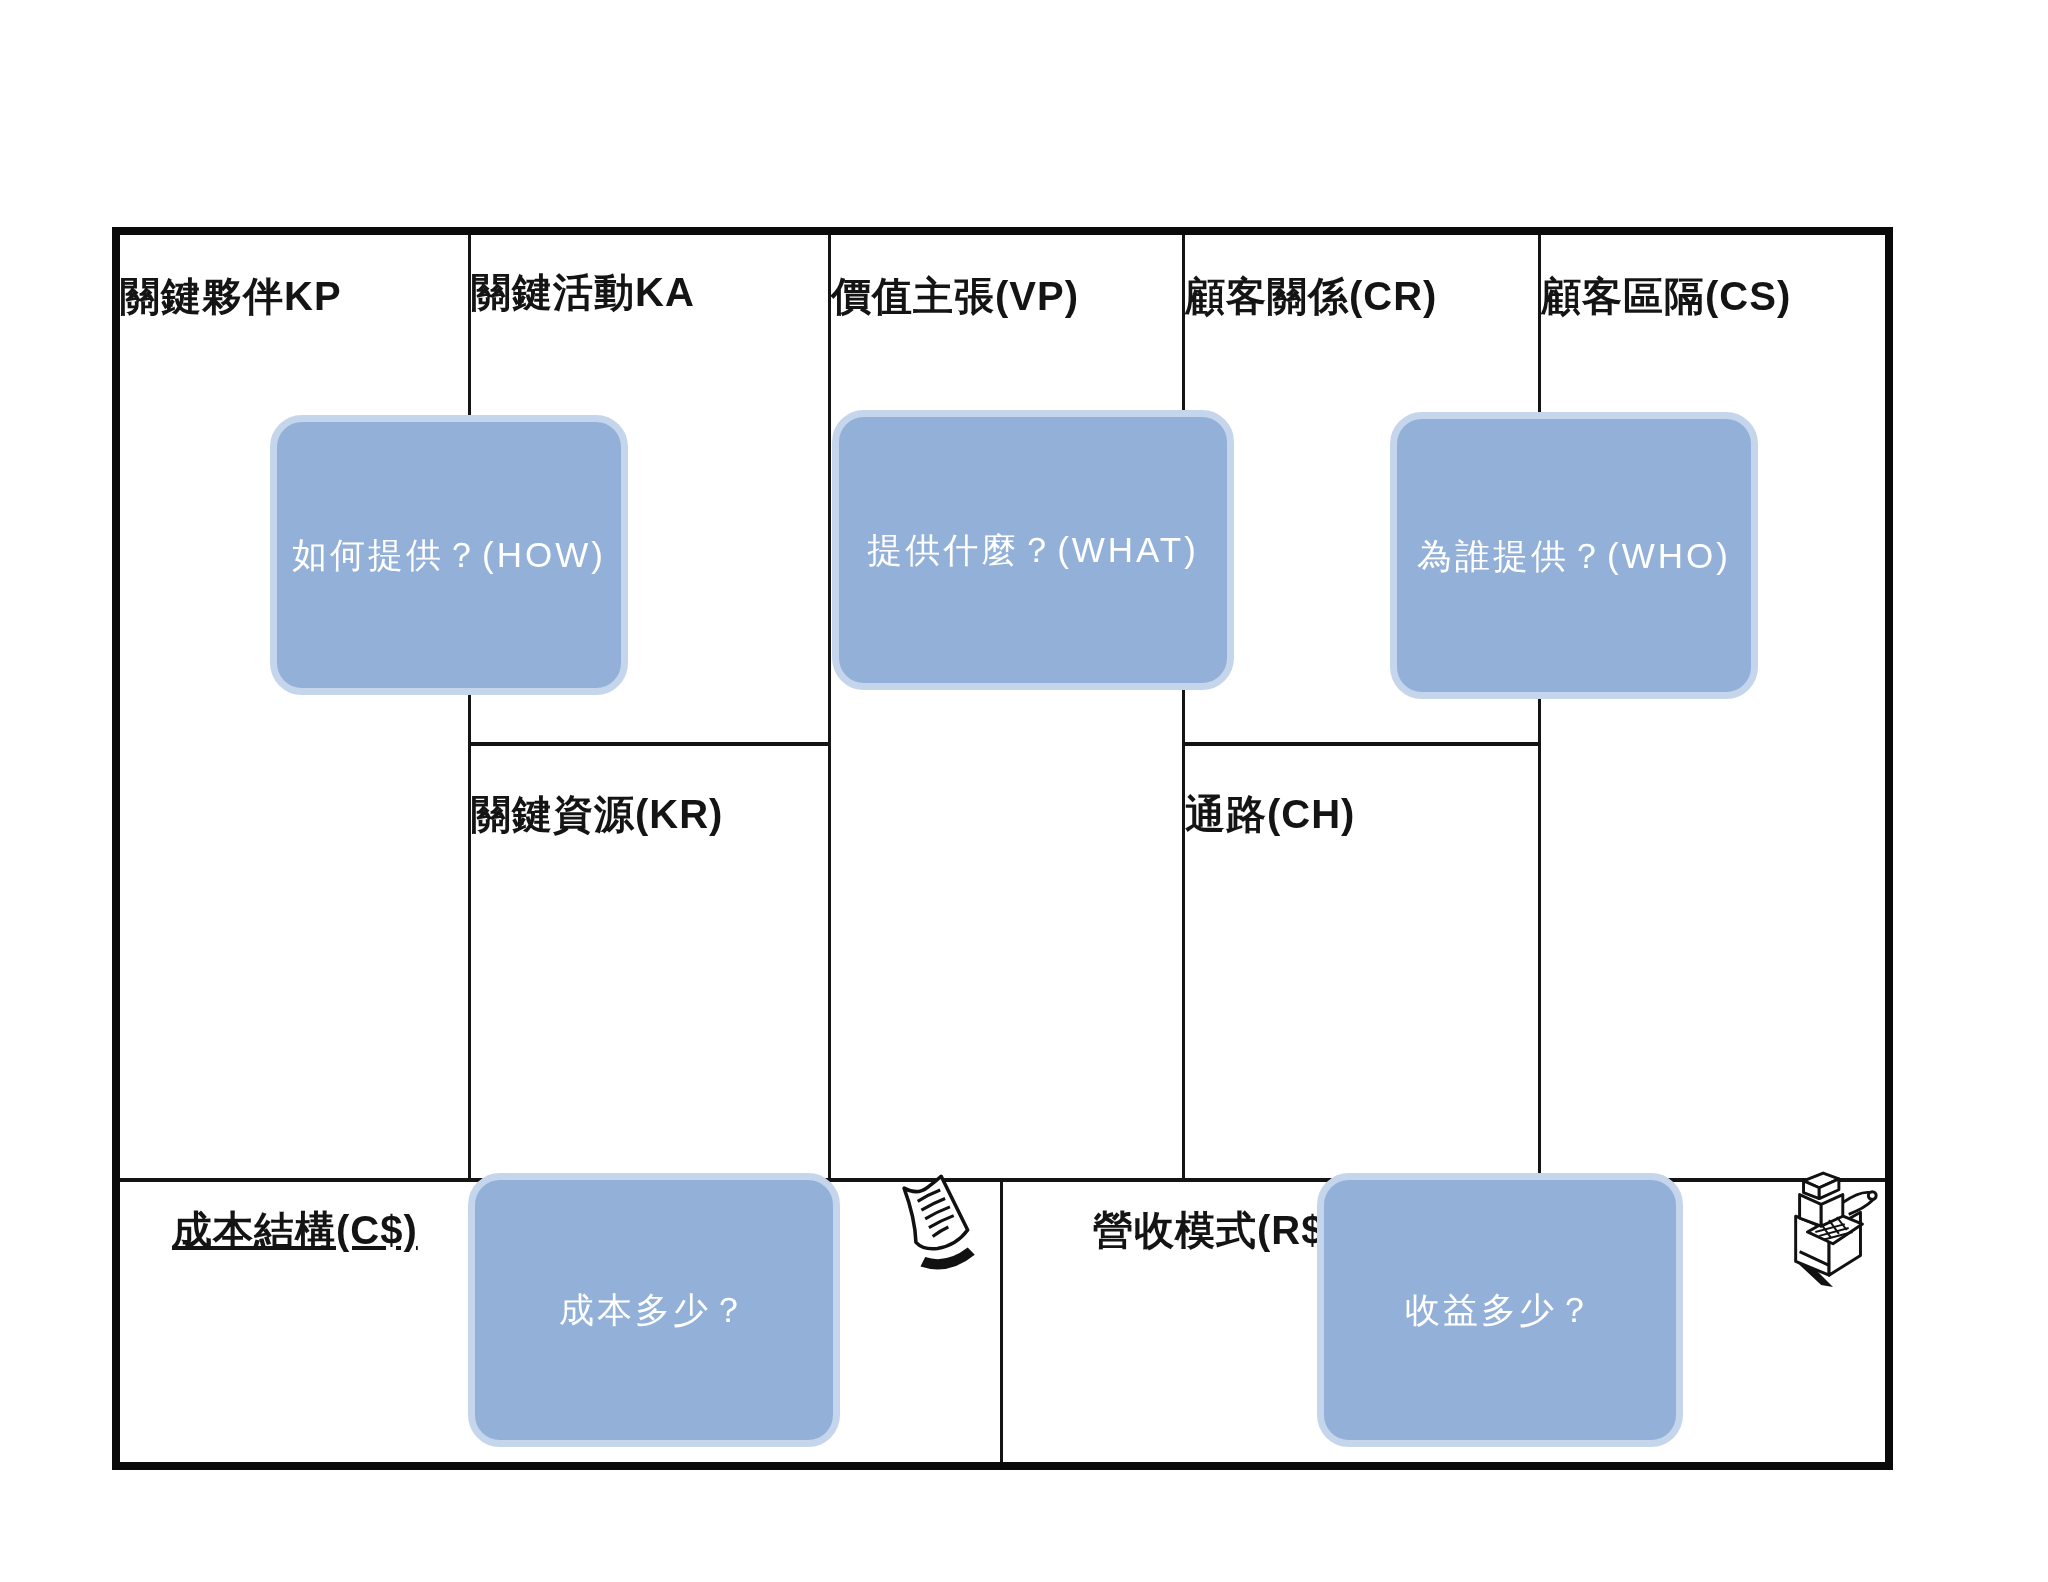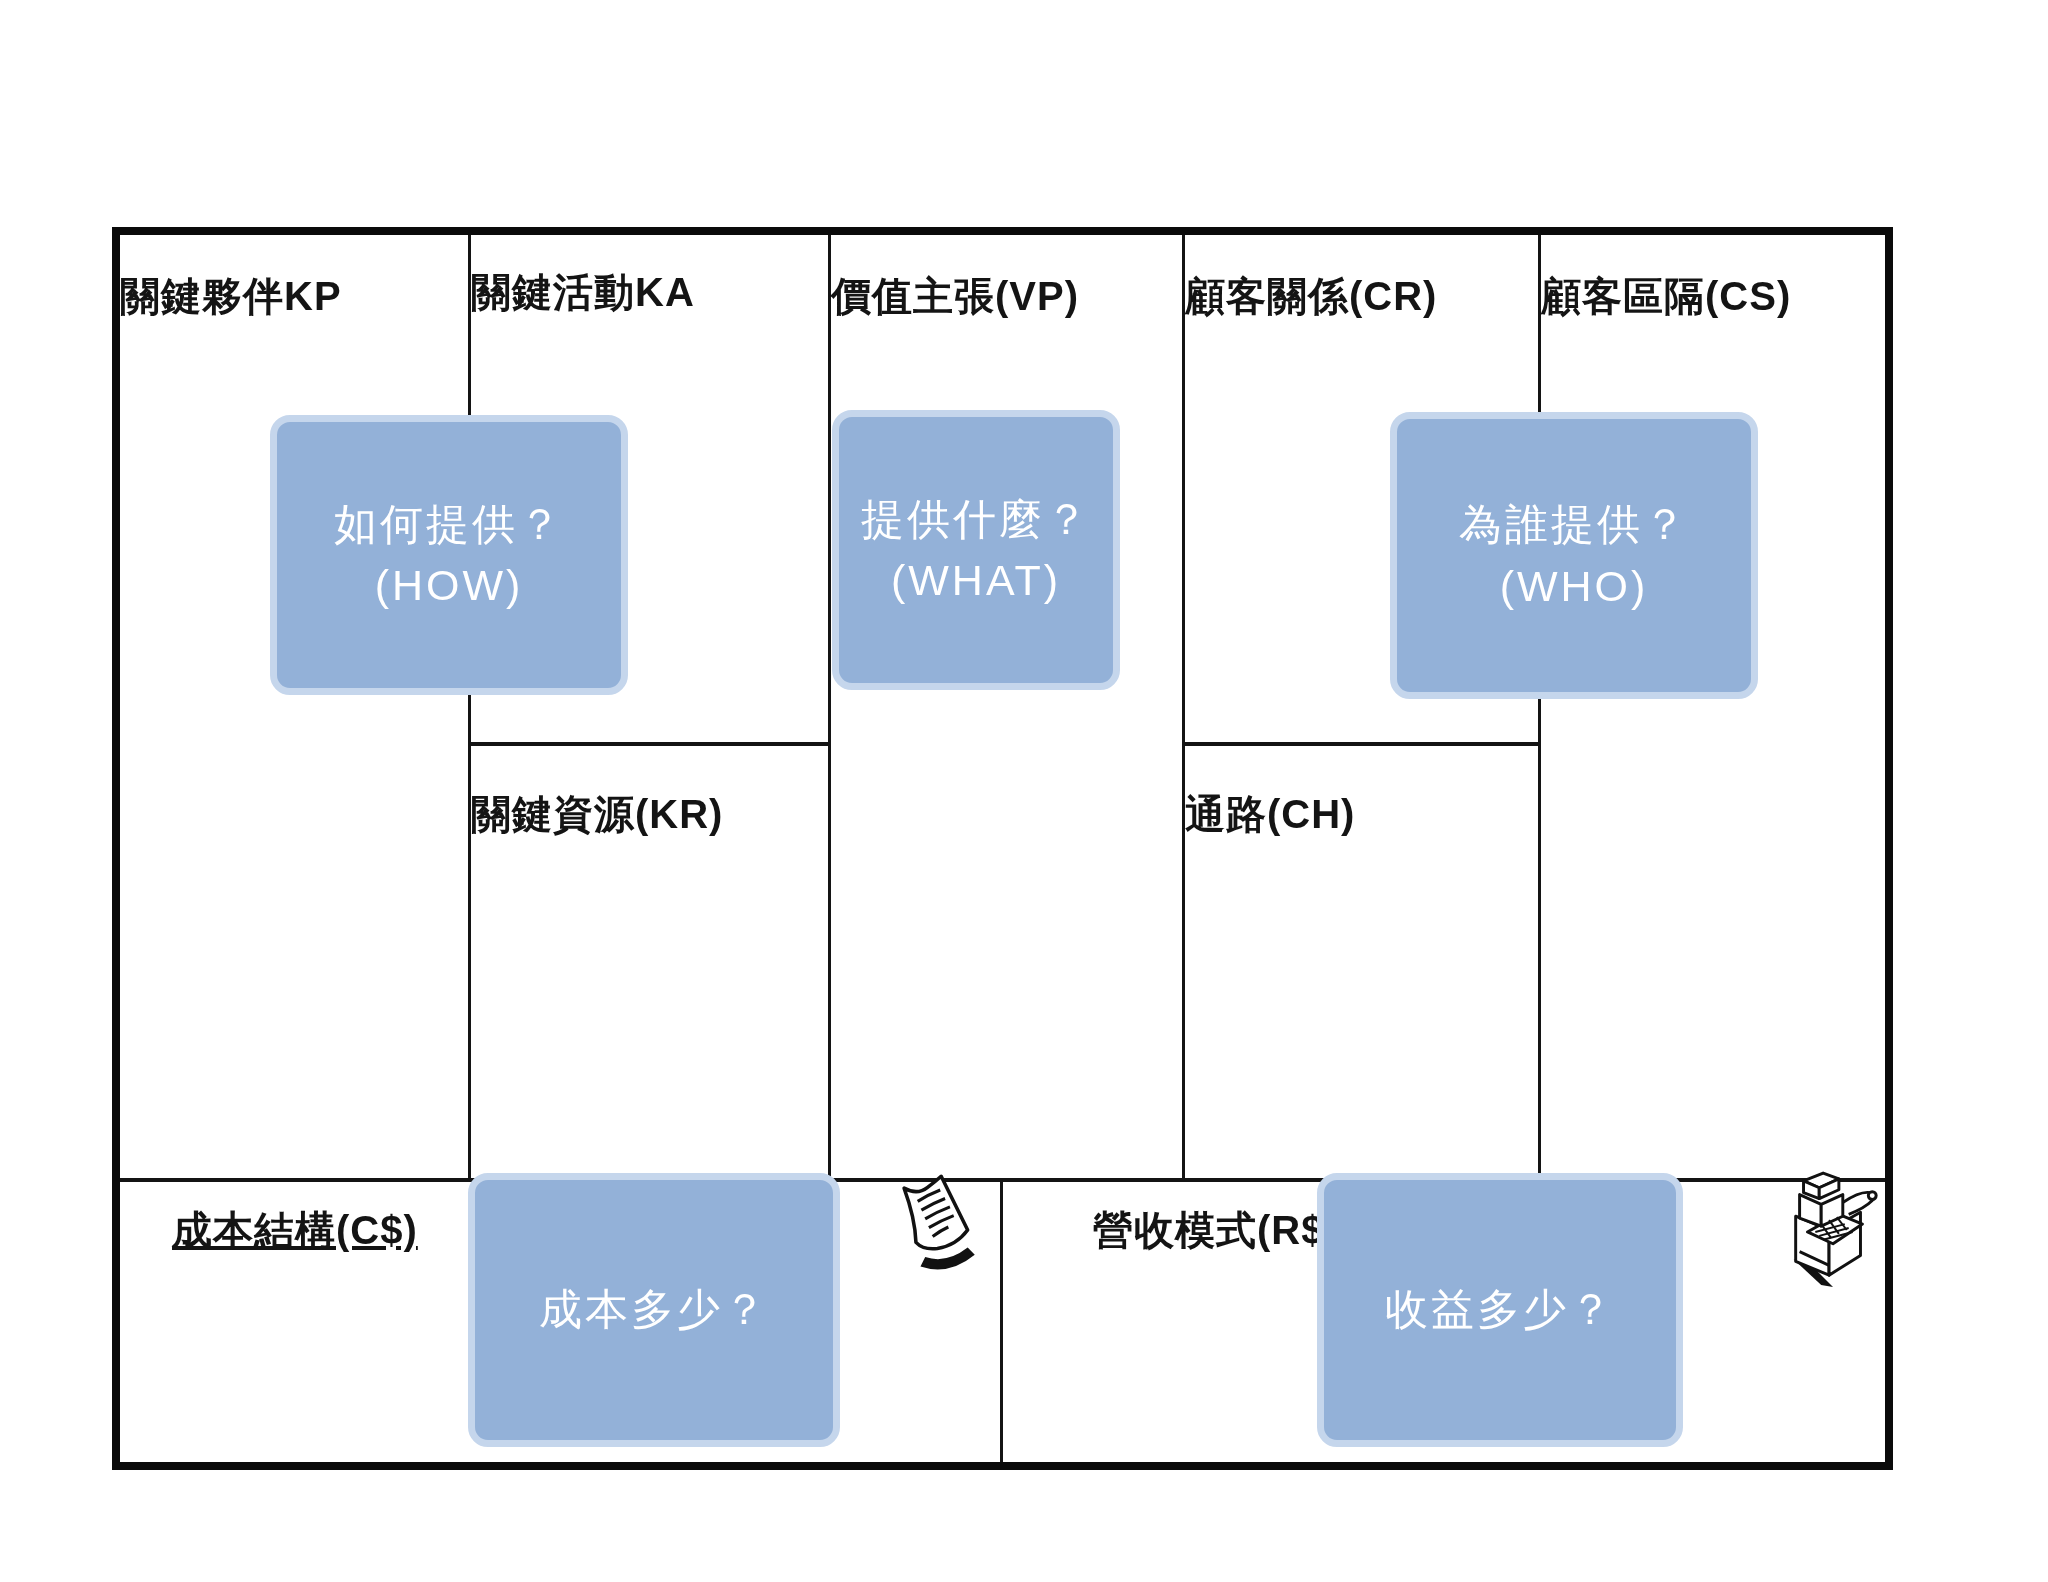--- a/index.html
+++ b/index.html
@@ -60,36 +60,36 @@
   .lbl-cr { left: 1065px; top: 34px;  width: 353px; }
   .lbl-cs { left: 1421px; top: 34px;  width: 344px; }
   .lbl-kr { left: 351px;  top: 552px; width: 357px; }
   .lbl-ch { left: 1065px; top: 552px; width: 353px; }
   .lbl-cost    { left: 52px;  top: 968px; width: 420px; text-align: left; text-decoration: underline; }
   .lbl-revenue { left: 973px; top: 968px; width: 420px; text-align: left; }
   .callout {
     position: absolute;
     background: var(--callout-fill, #93b1d8);
     border: 7px solid var(--callout-border, #c5d6ec);
-    border-radius: 20px;
+    border-radius: 32px;
     box-sizing: border-box;
     display: flex;
-    flex-direction: column;
+    flex-direction: row;
     align-items: center;
     justify-content: center;
     color: var(--callout-text, #ffffff);
-    font-size: 43px;
+    font-size: 35px;
     font-weight: 300;
     line-height: 1.42;
     letter-spacing: 3px;
     z-index: 3;
     text-align: center;
   }
   .co-how     { left: 150px;  top: 180px; width: 358px; height: 280px; }
-  .co-what    { left: 712px;  top: 175px; width: 288px; height: 280px; text-align: center; }
+  .co-what    { left: 712px;  top: 175px; width: 402px; height: 280px; text-align: center; }
   .co-who     { left: 1270px; top: 177px; width: 368px; height: 287px; }
   .co-cost    { left: 348px;  top: 938px; width: 372px; height: 274px; }
   .co-revenue { left: 1197px; top: 938px; width: 366px; height: 274px; }
   .icon {
     position: absolute;
     z-index: 2;
   }
   .icon-doc      { left: 758px;  top: 930px; width: 118px; height: 118px; }
   .icon-register { left: 1658px; top: 928px; width: 108px; height: 132px; }
 </style>

